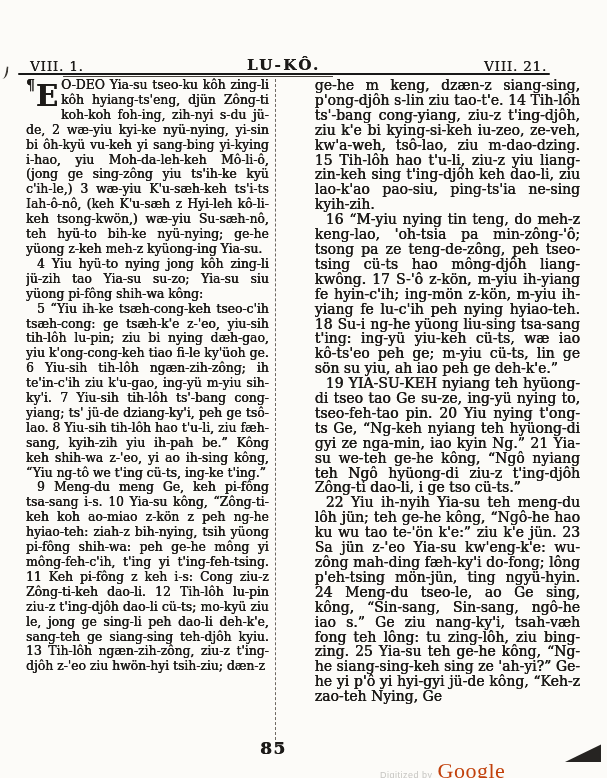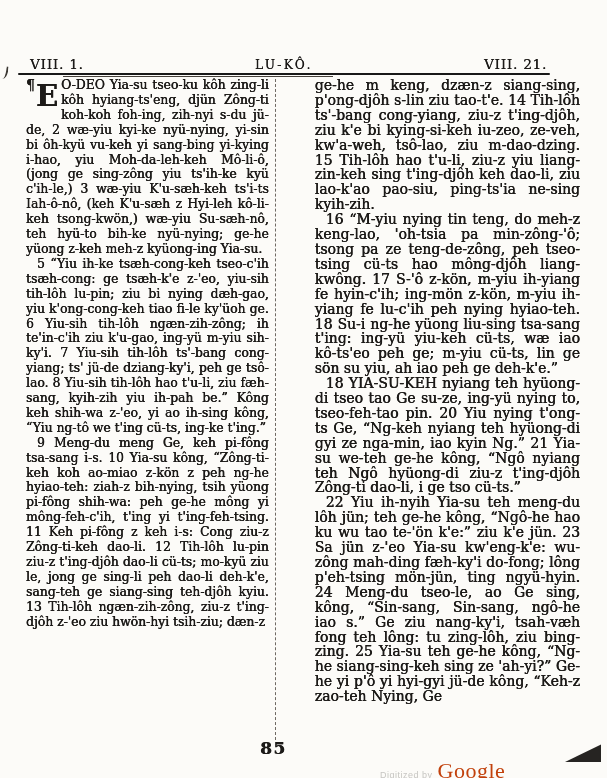--- a/index.html
+++ b/index.html
@@ -14,21 +14,21 @@
   
   .running-head{
     position:absolute;top:56px;left:30px;width:517px;
     display:flex;justify-content:space-between;align-items:flex-end;
   }
   .verse-ref{
     font-size:13.5px;letter-spacing:.8px;
     text-shadow:.3px 0 0 currentColor;
   }
   .book-title{
-    font-size:12px;font-weight:normal;letter-spacing:2.5px;
+    font-size:15px;font-weight:bold;letter-spacing:2.5px;
     text-shadow:.3px 0 0 currentColor;
   }
   .head-rule{
     position:absolute;top:73px;left:18px;width:532px;height:2.4px;
     background:#181818;border-radius:1px;
   }
   .head-rule::after{
     content:"";position:absolute;left:45px;top:3px;width:270px;height:1.2px;
     background:#45403a;
   }
@@ -95,30 +95,31 @@
   </div>
 
   <div class="head-rule"></div>
 
   <div class="columns">
 
     <div class="col col-left">
       <p class="no-indent">
         <span class="dc-wrap"><span class="pilcrow">¶</span><span class="dropcap">E</span></span><span>O-DEO Yia-su tseo-ku kôh zing-li kôh hyiang-ts'eng, djün Zông-ti koh-koh foh-ing, zih-nyi s-du jü-de, 2 wæ-yiu kyi-ke nyü-nying, yi-sin bi ôh-kyü vu-keh yi sang-bing yi-kying i-hao, yiu Moh-da-leh-keh Mô-li-ô, (jong ge sing-zông yiu ts'ih-ke kyü c'ih-le,) 3 wæ-yiu K'u-sæh-keh ts'i-ts Iah-ô-nô, (keh K'u-sæh z Hyi-leh kô-li-keh tsong-kwön,) wæ-yiu Su-sæh-nô, teh hyü-to bih-ke nyü-nying; ge-he yüong z-keh meh-z kyüong-ing Yia-su.</span>
       </p>
+      <p>4 Yiu hyü-to nying jong kôh zing-li jü-zih tao Yia-su su-zo; Yia-su siu yüong pi-fông shih-wa kông:</p>
       <p>5 “Yiu ih-ke tsæh-cong-keh tseo-c'ih tsæh-cong: ge tsæh-k'e z-'eo, yiu-sih tih-lôh lu-pin; ziu bi nying dæh-gao, yiu k'ong-cong-keh tiao fi-le ky'üoh ge. 6 Yiu-sih tih-lôh ngæn-zih-zông; ih te'in-c'ih ziu k'u-gao, ing-yü m-yiu sih-ky'i. 7 Yiu-sih tih-lôh ts'-bang cong-yiang; ts' jü-de dziang-ky'i, peh ge tsô-lao. 8 Yiu-sih tih-lôh hao t'u-li, ziu fæh-sang, kyih-zih yiu ih-pah be.” Kông keh shih-wa z-'eo, yi ao ih-sing kông, “Yiu ng-tô we t'ing cü-ts, ing-ke t'ing.”</p>
       <p>9 Meng-du meng Ge, keh pi-fông tsa-sang i-s. 10 Yia-su kông, “Zông-ti-keh koh ao-miao z-kön z peh ng-he hyiao-teh: ziah-z bih-nying, tsih yüong pi-fông shih-wa: peh ge-he mông yi mông-feh-c'ih, t'ing yi t'ing-feh-tsing. 11 Keh pi-fông z keh i-s: Cong ziu-z Zông-ti-keh dao-li. 12 Tih-lôh lu-pin ziu-z t'ing-djôh dao-li cü-ts; mo-kyü ziu le, jong ge sing-li peh dao-li deh-k'e, sang-teh ge siang-sing teh-djôh kyiu. 13 Tih-lôh ngæn-zih-zông, ziu-z t'ing-djôh z-'eo ziu hwön-hyi tsih-ziu; dæn-z</p>
     </div>
 
     <div class="divider"></div>
 
     <div class="col col-right">
       <p class="no-indent">ge-he m keng, dzæn-z siang-sing, p'ong-djôh s-lin ziu tao-t'e. 14 Tih-lôh ts'-bang cong-yiang, ziu-z t'ing-djôh, ziu k'e bi kying-si-keh iu-zeo, ze-veh, kw'a-weh, tsô-lao, ziu m-dao-dzing. 15 Tih-lôh hao t'u-li, ziu-z yiu liang-zin-keh sing t'ing-djôh keh dao-li, ziu lao-k'ao pao-siu, ping-ts'ia ne-sing kyih-zih.</p>
       <p>16 “M-yiu nying tin teng, do meh-z keng-lao, 'oh-tsia pa min-zông-'ô; tsong pa ze teng-de-zông, peh tseo-tsing cü-ts hao mông-djôh liang-kwông. 17 S-'ô z-kön, m-yiu ih-yiang fe hyin-c'ih; ing-mön z-kön, m-yiu ih-yiang fe lu-c'ih peh nying hyiao-teh. 18 Su-i ng-he yüong liu-sing tsa-sang t'ing: ing-yü yiu-keh cü-ts, wæ iao kô-ts'eo peh ge; m-yiu cü-ts, lin ge sön su yiu, ah iao peh ge deh-k'e.”</p>
-      <p>18 YIA-SU-KEH nyiang teh hyüong-di tseo tao Ge su-ze, ing-yü nying to, tseo-feh-tao pin. 20 Yiu nying t'ong-ts Ge, “Ng-keh nyiang teh hyüong-di gyi ze nga-min, iao kyin Ng.” 21 Yia-su we-teh ge-he kông, “Ngô nyiang teh Ngô hyüong-di ziu-z t'ing-djôh Zông-ti dao-li, i ge tso cü-ts.”</p>
+      <p>19 YIA-SU-KEH nyiang teh hyüong-di tseo tao Ge su-ze, ing-yü nying to, tseo-feh-tao pin. 20 Yiu nying t'ong-ts Ge, “Ng-keh nyiang teh hyüong-di gyi ze nga-min, iao kyin Ng.” 21 Yia-su we-teh ge-he kông, “Ngô nyiang teh Ngô hyüong-di ziu-z t'ing-djôh Zông-ti dao-li, i ge tso cü-ts.”</p>
       <p>22 Yiu ih-nyih Yia-su teh meng-du lôh jün; teh ge-he kông, “Ngô-he hao ku wu tao te-'ön k'e:” ziu k'e jün. 23 Sa jün z-'eo Yia-su kw'eng-k'e: wu-zông mah-ding fæh-ky'i do-fong; lông p'eh-tsing mön-jün, ting ngyü-hyin. 24 Meng-du tseo-le, ao Ge sing, kông, “Sin-sang, Sin-sang, ngô-he iao s.” Ge ziu nang-ky'i, tsah-væh fong teh lông: tu zing-lôh, ziu bing-zing. 25 Yia-su teh ge-he kông, “Ng-he siang-sing-keh sing ze 'ah-yi?” Ge-he yi p'ô yi hyi-gyi jü-de kông, “Keh-z zao-teh Nying, Ge</p>
     </div>
 
   </div>
 
   <div class="page-number">85</div>
 
   <div class="watermark">
     <span class="wm-prefix">Digitized by</span>
     <span class="wm-logo">Google</span>

